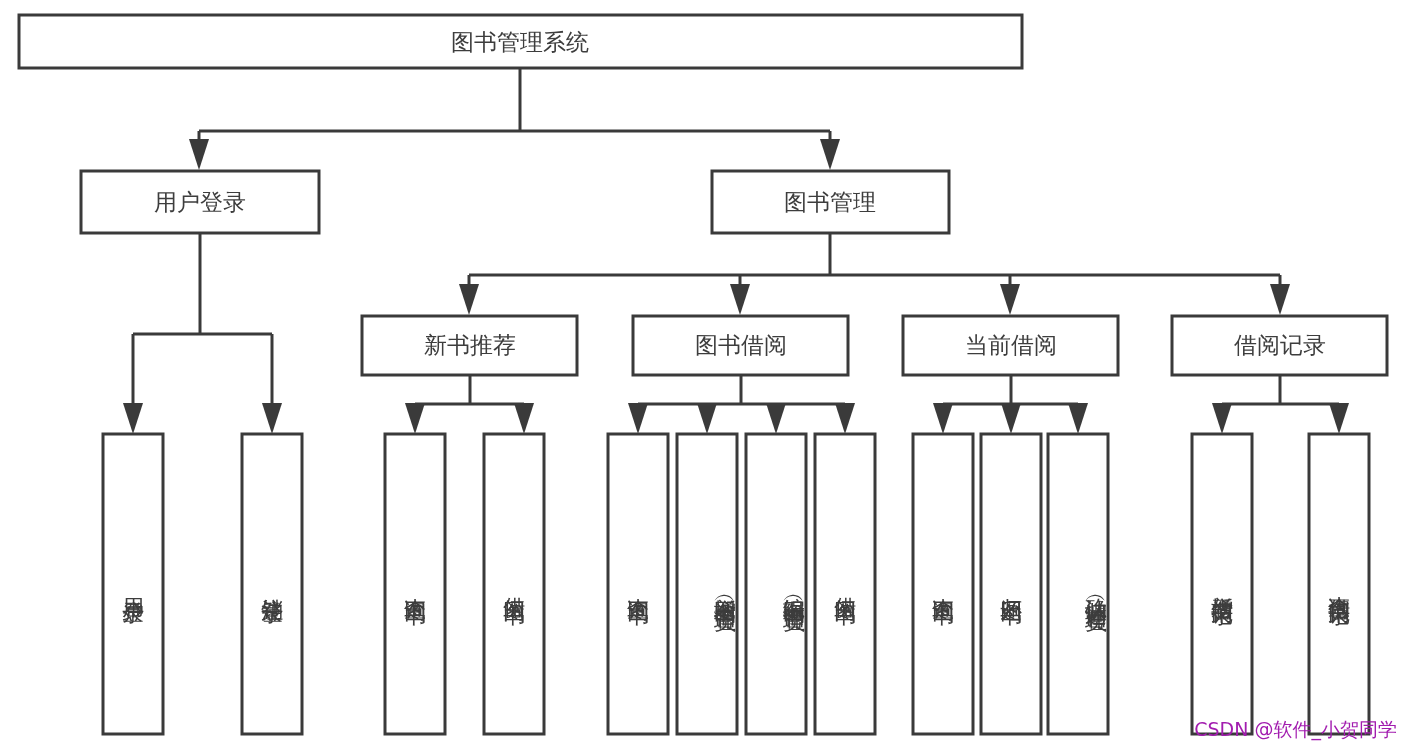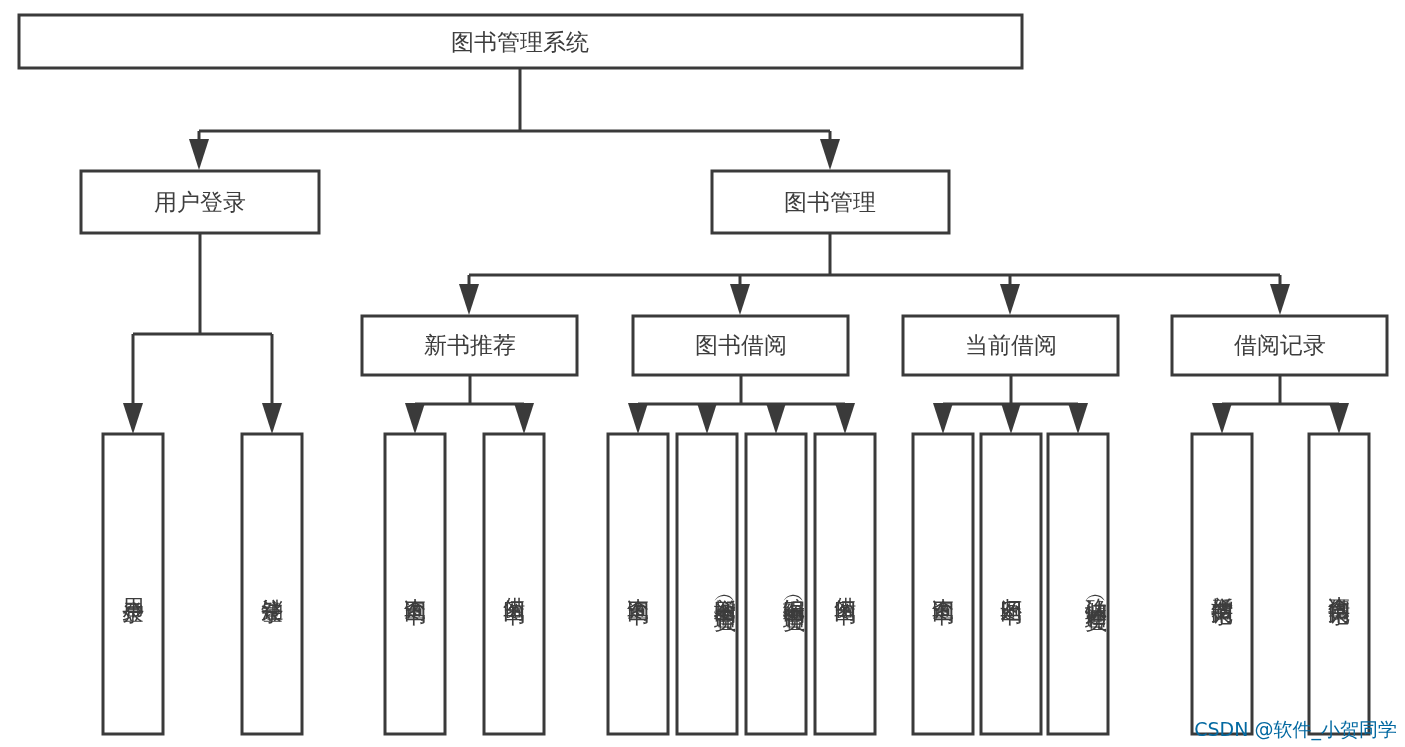--- a/index.html
+++ b/index.html
@@ -73,21 +73,21 @@
   }
   .leaf-label.center-v {
     align-items: center;
   }
   .watermark {
     position: absolute;
     right: 8px;
     bottom: 4px;
     font-family: "DejaVu Sans", "Liberation Sans", sans-serif;
     font-size: 19px;
-    color: #0369a1;
+    color: #a21caf;
     white-space: nowrap;
     user-select: none;
   }
 </style>
 </head>
 <body>
 
 <div id="diagram-root">
 
   <svg id="tree-svg" viewBox="0 0 1405 747">

